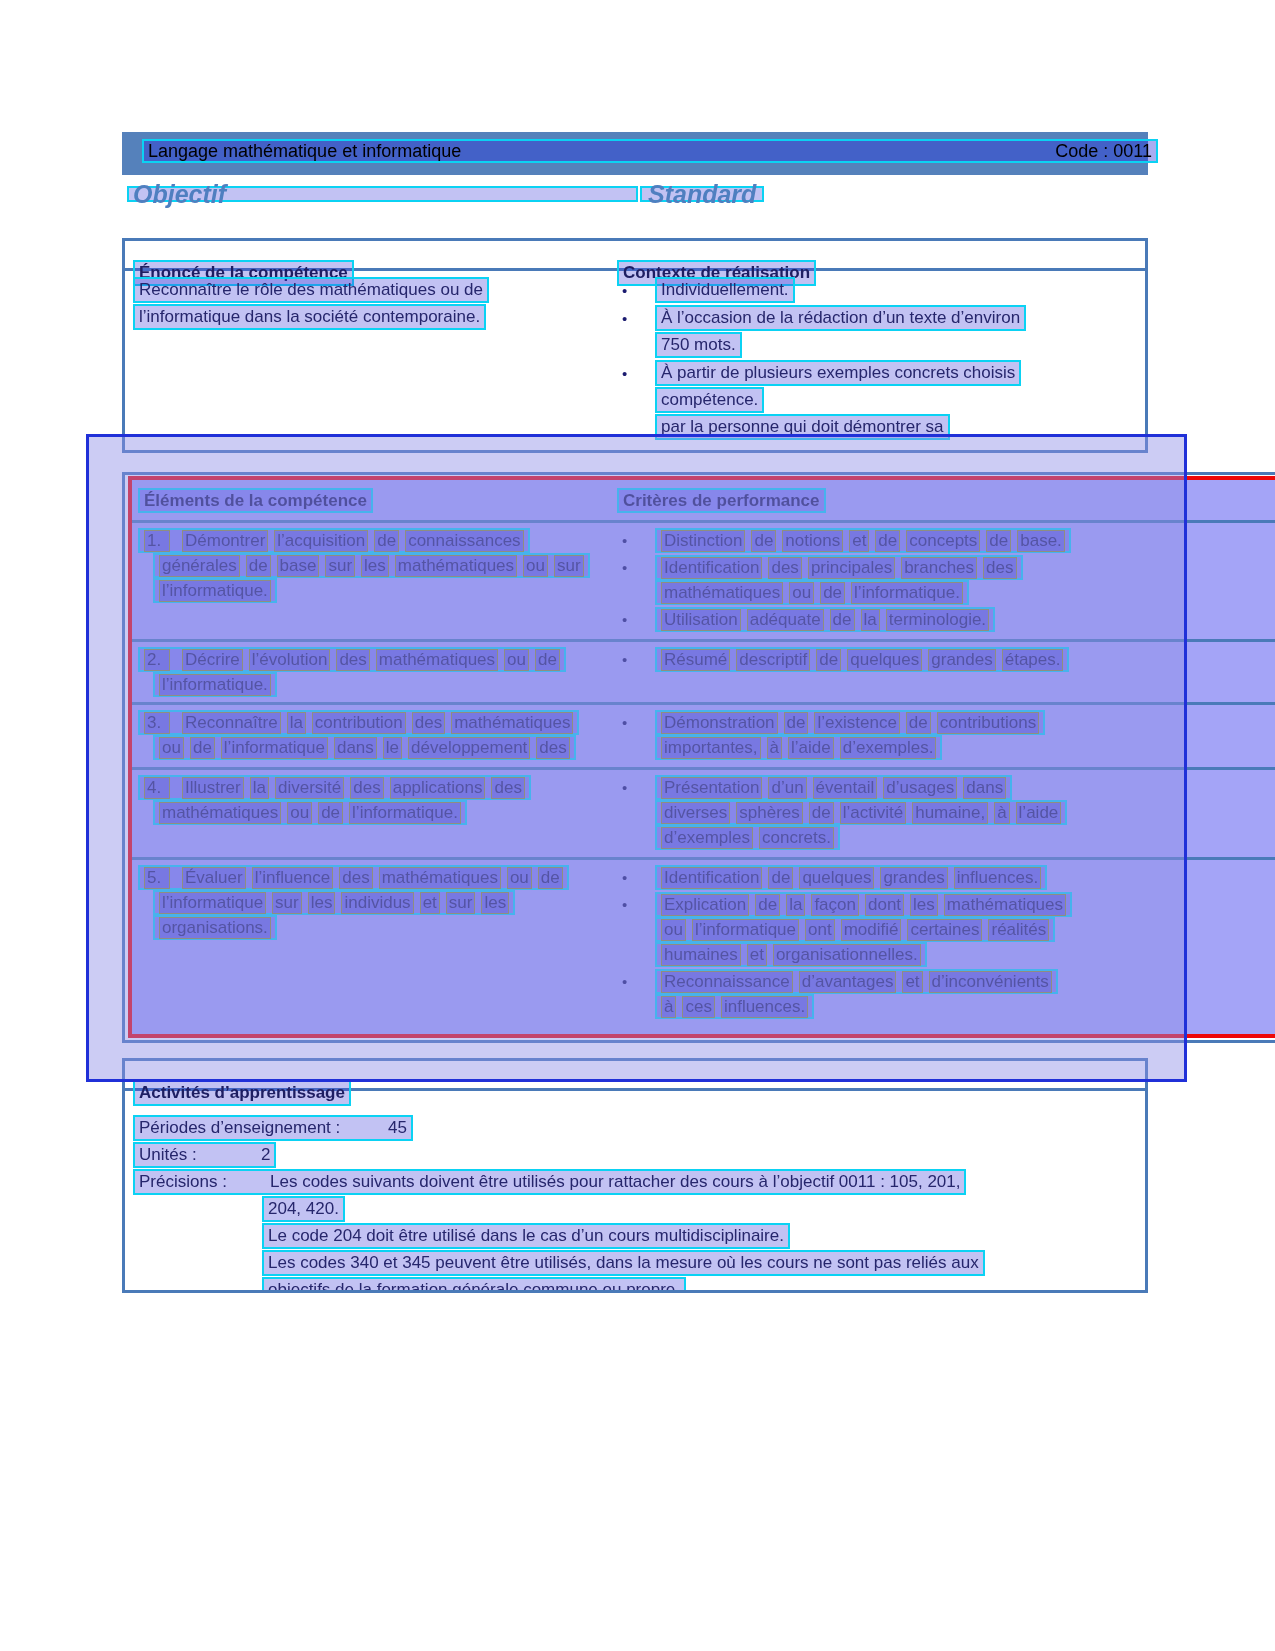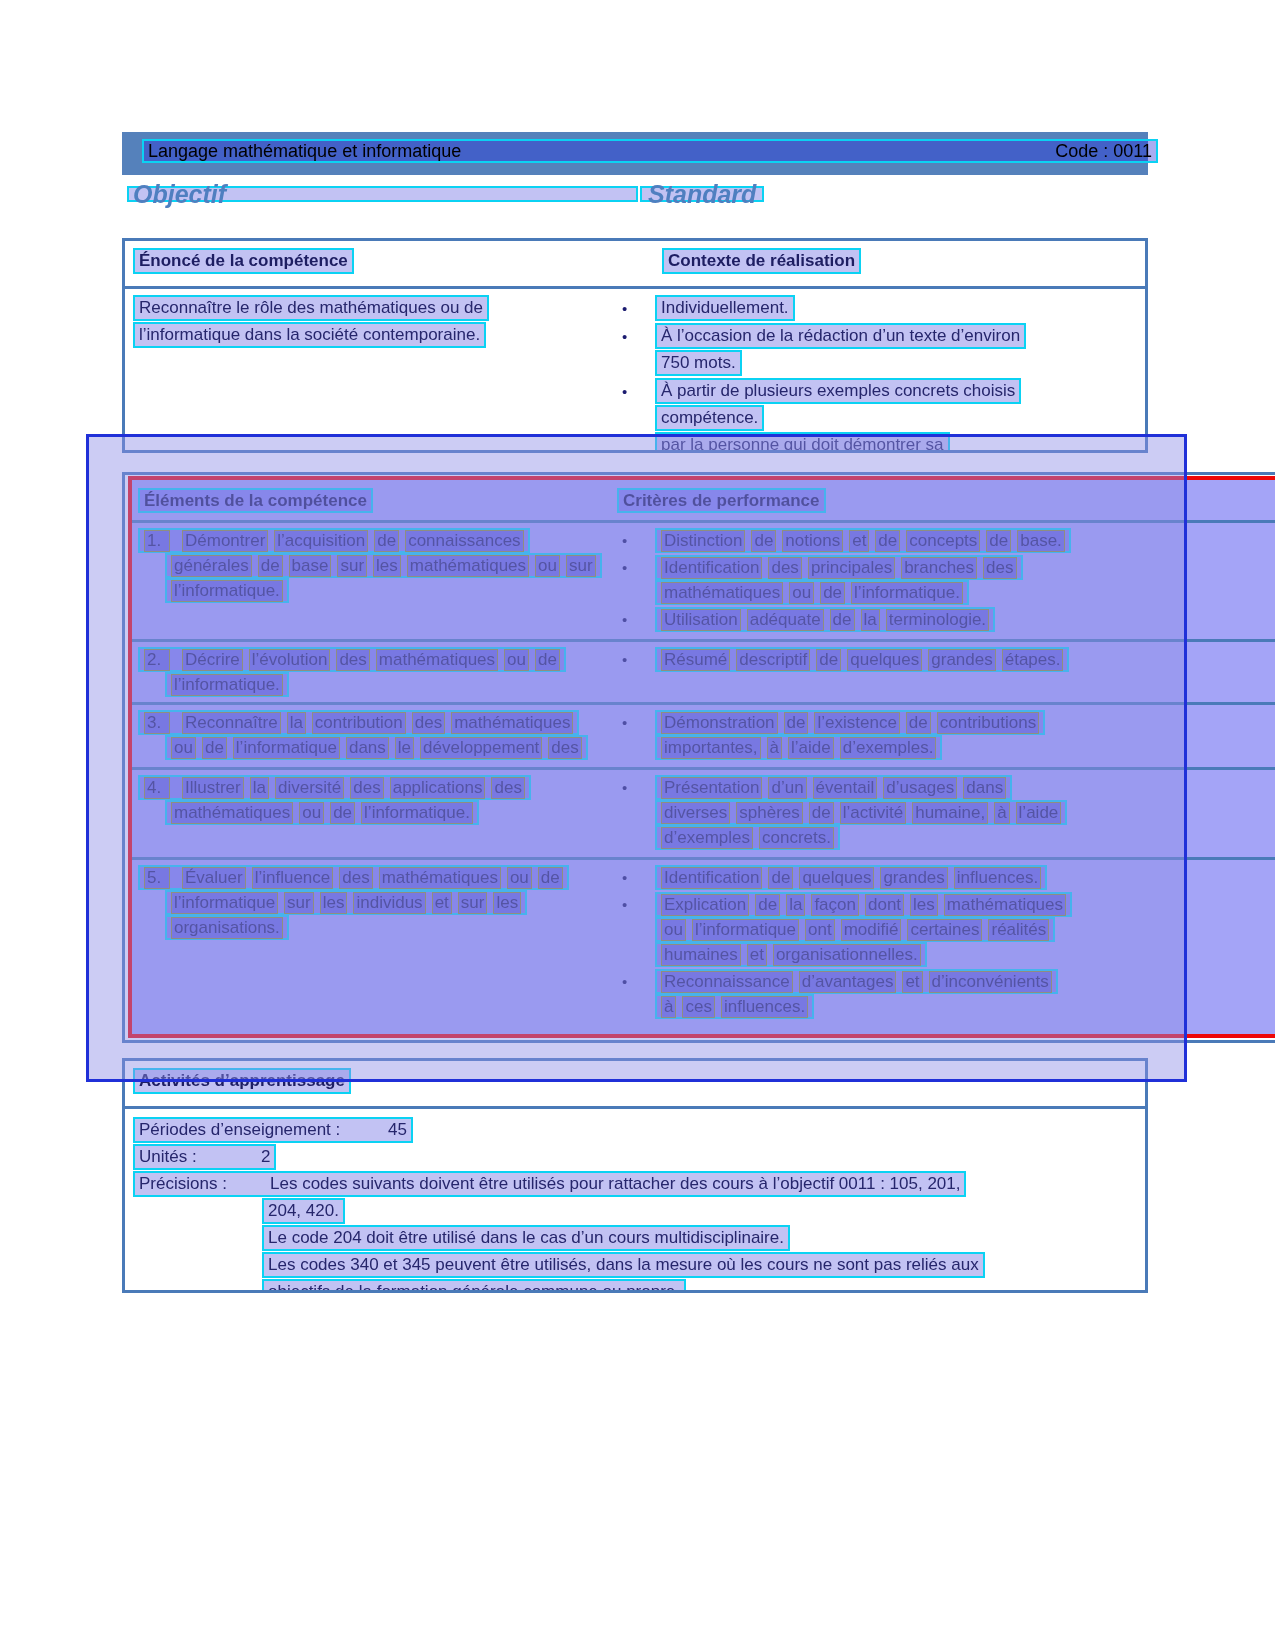--- a/index.html
+++ b/index.html
@@ -35,42 +35,42 @@
   .headrow .hl{height:16px;font-size:25px;font-weight:bold;font-style:italic;color:#4f7fc0;}
   .headrow .obj{width:511px;}
   .headrow .std{margin-left:2px;padding:0 6px;}
 
   
   .tbl{position:absolute;border:3px solid #4a7ab8;box-sizing:border-box;background:#ffffff;overflow:hidden;}
   .cols{display:flex;}
   .colL{flex:none;width:475px;box-sizing:border-box;padding-left:8px;}
   .colR{flex:1;box-sizing:border-box;}
   .colR.pad{padding-left:17px;}
-  .thead{border-bottom:3px solid #4a7ab8;padding-top:7px;height:48px;box-sizing:border-box;gap:45px;}
+  .thead{border-bottom:3px solid #4a7ab8;padding-top:19px;height:30px;box-sizing:border-box;}
   .bold .hl, .hl.b{font-weight:bold;color:#1e1e62;}
 
   .tbl1{left:122px;top:238px;width:1026px;height:215px;}
   .tbl1 .body{padding-top:6px;}
 
   
   .tbl2{left:122px;top:472px;width:1188px;height:571px;background:transparent;}
   .redbox{position:absolute;left:3px;right:3px;top:1px;bottom:2px;border:4px solid #ee0808;
           background:#a4a4f7;box-sizing:border-box;}
   .redbox .colL{width:468px;padding-left:6px;}
   .redbox .line{height:25px;margin-bottom:0;}
   .redbox .hl{height:25px;background:rgba(70,70,220,0.35);}
   .t2head{display:flex;height:43px;box-sizing:border-box;border-bottom:3px solid #4a7ab8;padding-top:8px;}
   .t2row{display:flex;border-bottom:3px solid #4a7ab8;padding:5px 0;}
   .t2row:last-child{border-bottom:none;}
-  .ind{margin-left:27px;}
+  .ind{margin-left:15px;}
 
   
   .tbl3{left:122px;top:1058px;width:1026px;height:235px;}
   .tbl3 .thead{padding-left:8px;}
-  .tbl3 .rows{padding:8px 0 0 8px;}
+  .tbl3 .rows{padding:24px 0 0 8px;}
   .lblP{display:inline-block;min-width:249px;}
   .lblU{display:inline-block;min-width:122px;}
   .lblPr{display:inline-block;min-width:131px;}
   .indPr{margin-left:129px;}
 
   
   .overlay{position:absolute;left:86px;top:434px;width:1101px;height:648px;box-sizing:border-box;
            border:3px solid #2030d8;background:rgba(142,142,231,0.45);pointer-events:none;z-index:30;}
 </style>
 </head>

